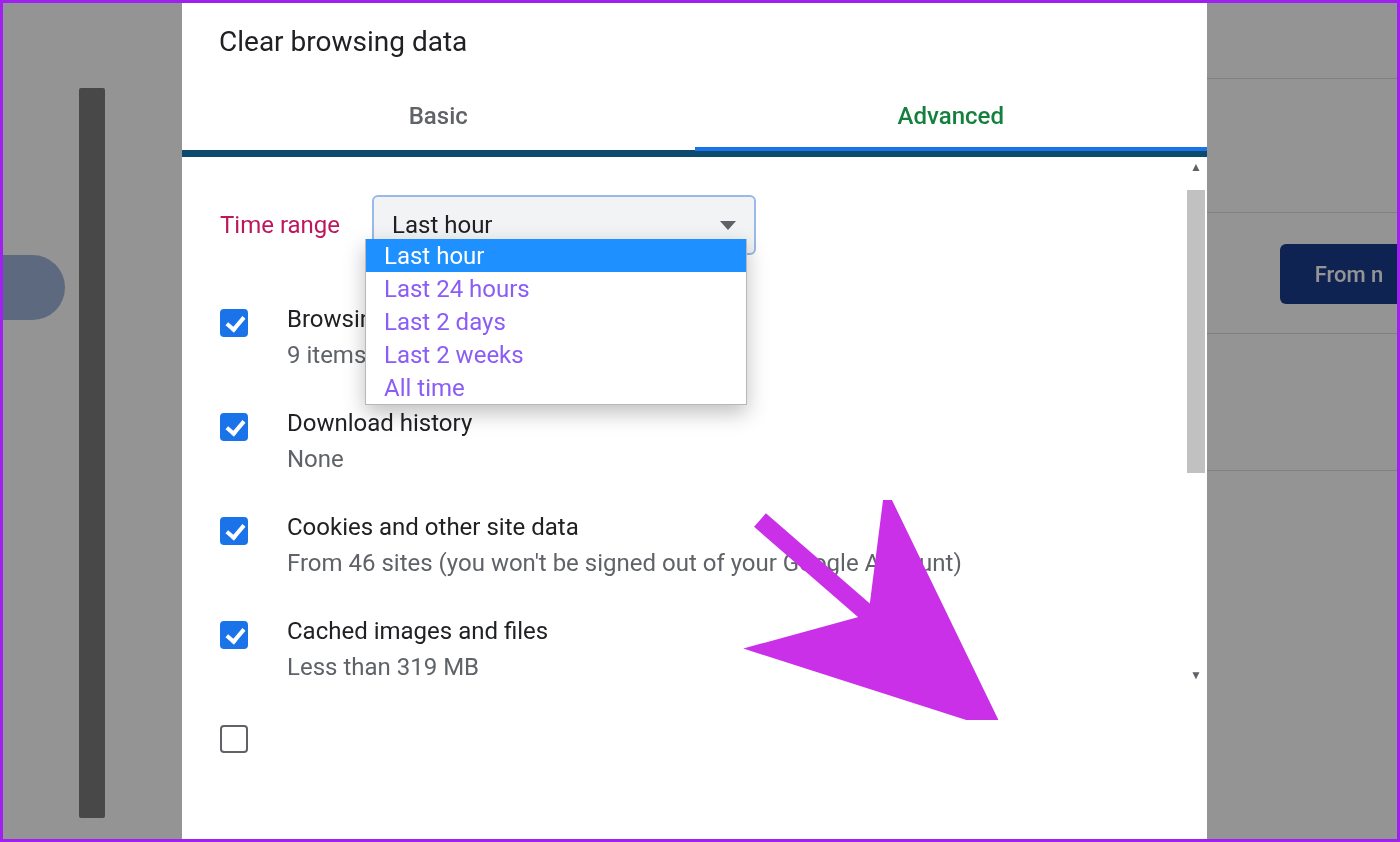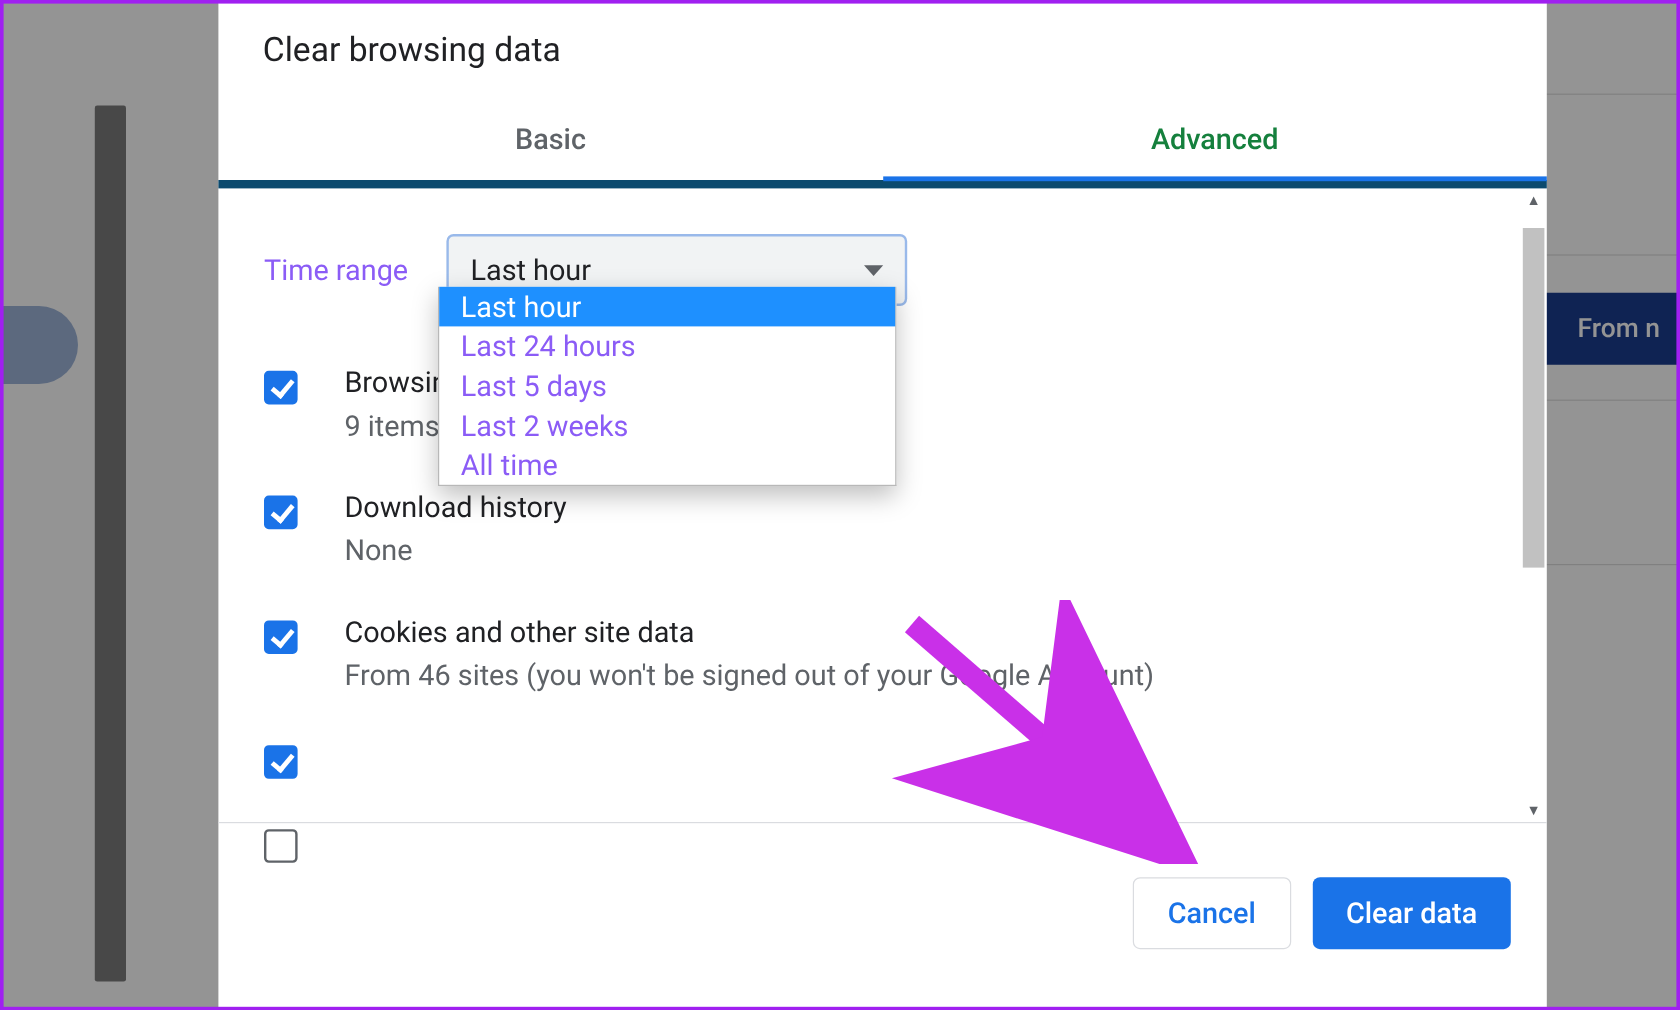--- a/index.html
+++ b/index.html
@@ -75,21 +75,21 @@
   border: 3px solid #a020f0;
   z-index: 1000;
   pointer-events: none;
 }
 
 
 .dialog {
   position: absolute;
   left: 182px;
   top: 0;
-  width: 1107px;
+  width: 1025px;
   height: 842px;
   background: #fff;
   z-index: 10;
 }
 
 .dialog-title {
   font-size: 28px;
   color: #202124;
   padding: 25px 0 0 37px;
   font-weight: 400;
@@ -156,21 +156,21 @@
 }
 
 .time-range-row {
   display: flex;
   align-items: center;
   padding-top: 38px;
   padding-bottom: 16px;
 }
 .time-label {
   font-size: 24px;
-  color: #8b5cf6;
+  color: #be185d;
   margin-right: 32px;
 }
 .select-box {
   width: 384px;
   height: 60px;
   background: #f1f3f4;
   border: 2px solid #99b9ea;
   border-radius: 6px;
   display: flex;
   align-items: center;
@@ -328,21 +328,21 @@
       <span class="time-label">Time range</span>
       <div class="select-box">
         <span>Last hour</span>
         <span class="select-caret"></span>
       </div>
     </div>
 
     <div class="dropdown">
       <div class="dropdown-item selected">Last hour</div>
       <div class="dropdown-item">Last 24 hours</div>
-      <div class="dropdown-item">Last 5 days</div>
+      <div class="dropdown-item">Last 2 days</div>
       <div class="dropdown-item">Last 2 weeks</div>
       <div class="dropdown-item">All time</div>
     </div>
 
     <div class="checklist">
       <div class="check-row">
         <div class="checkbox"></div>
         <div class="check-text">
           <div class="title">Browsing history</div>
           <div class="subtitle">9 items</div>
@@ -360,42 +360,38 @@
       <div class="check-row">
         <div class="checkbox"></div>
         <div class="check-text">
           <div class="title">Cookies and other site data</div>
           <div class="subtitle">From 46 sites (you won't be signed out of your Google Account)</div>
         </div>
       </div>
 
       <div class="check-row">
         <div class="checkbox"></div>
+        <div class="check-text">
+          <div class="title">Cached images and files</div>
+          <div class="subtitle">Less than 319 MB</div>
+        </div>
       </div>
 
       <div class="check-row" style="padding-bottom:0">
         <div class="checkbox unchecked"></div>
       </div>
     </div>
 
     <div class="content-scroll">
       <div class="scroll-arrow-up">▲</div>
       <div class="scroll-thumb"></div>
       <div class="scroll-arrow-down">▼</div>
     </div>
   </div>
 
-  <div class="footer">
-    <div class="btn btn-cancel">
-      <span>Cancel</span>
-    </div>
-    <div class="btn btn-primary">
-      <span>Clear data</span>
-    </div>
-  </div>
 </div>
 
 <svg class="arrow-svg" viewBox="0 0 260 220">
   <defs>
     <marker id="ahead" markerWidth="16" markerHeight="16" refX="10" refY="6" orient="auto">
       <path d="M0,0 L14,6 L0,12 L4,6 Z" fill="#c930e8"></path>
     </marker>
   </defs>
   <line x1="20" y1="20" x2="210" y2="185" stroke="#c930e8" stroke-width="18" marker-end="url(#ahead)"></line>
 </svg>

